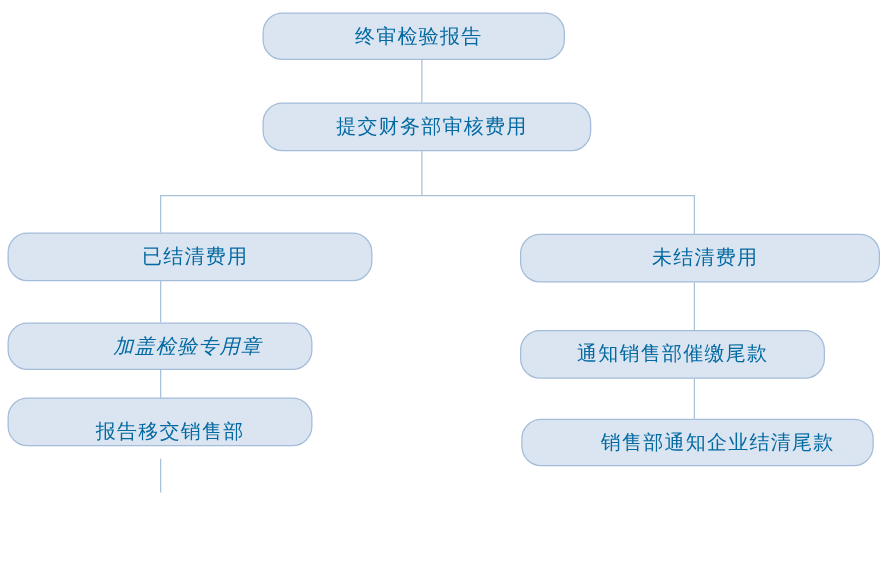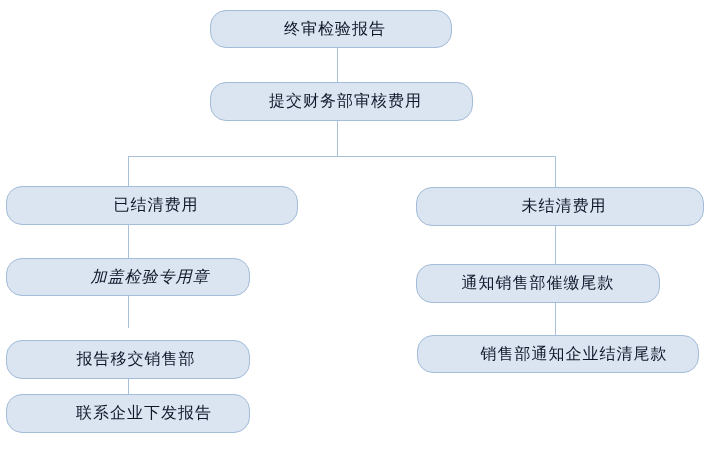--- a/index.html
+++ b/index.html
@@ -18,21 +18,21 @@
   .node {
     position: absolute;
     box-sizing: border-box;
     background: #dbe5f1;
     border: 1px solid #a3bcd9;
     border-radius: 16px;
     display: flex;
     align-items: center;
     justify-content: center;
     font-size: 16px;
-    color: #0f172a;
+    color: #0369a1;
     letter-spacing: 1px;
     white-space: nowrap;
   }
   .line {
     position: absolute;
     background: #a9c1d6;
   }
   .line.v { width: 1px; }
   .line.h { height: 1px; }
   
@@ -66,27 +66,24 @@
   </div>
 
   <div class="node shift-xs" style="left:6px;   top:186px; width:292px; height:39px;">
     <span>已结清费用</span>
   </div>
 
   <div class="node shift-lg" style="left:6px;   top:258px; width:244px; height:38px;font-style:italic;">
     <span>加盖检验专用章</span>
   </div>
 
-  <div class="node shift-sm" style="left:6px;   top:340px; width:244px; height:39px;">
+  <div class="node shift-sm" style="left:6px;   top:318px; width:244px; height:39px;align-items:flex-end;">
     <span>报告移交销售部</span>
   </div>
 
-  <div class="node shift-md" style="left:6px;   top:394px; width:244px; height:39px;">
-    <span>联系企业下发报告</span>
-  </div>
 
   <div class="node shift-xs" style="left:416px; top:187px; width:288px; height:39px;">
     <span>未结清费用</span>
   </div>
 
   <div class="node" style="left:416px; top:264px; width:244px; height:39px;text-align:center;">
     <span>通知销售部催缴尾款</span>
   </div>
 
   <div class="node shift-md" style="left:417px; top:335px; width:282px; height:38px;">

